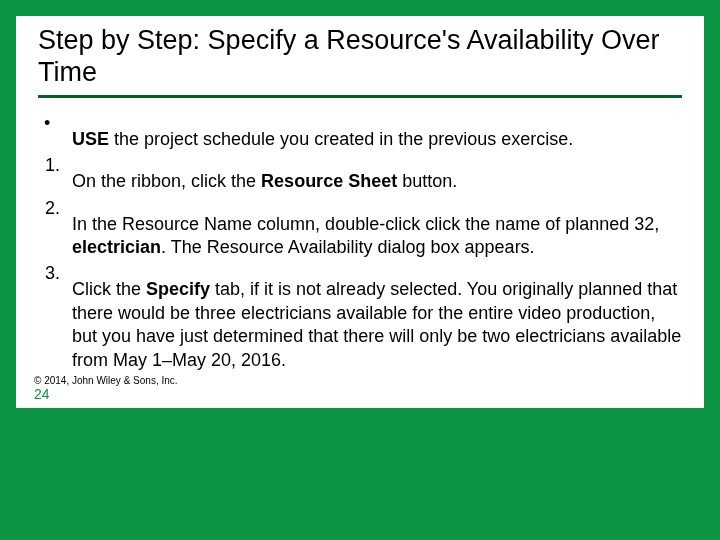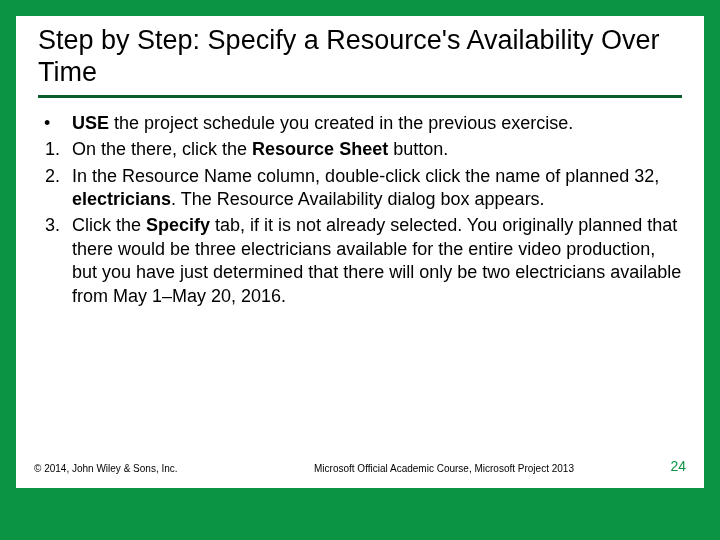--- a/index.html
+++ b/index.html
@@ -8,21 +8,21 @@
   height: 540px;
   background: #0a9444;
   font-family: Arial, Helvetica, sans-serif;
   overflow: hidden;
 }
 .slide-frame {
   position: absolute;
   top: 16px;
   left: 16px;
   width: 688px;
-  height: 472px;
+  height: 392px;
   background: #ffffff;
   display: flex;
   flex-direction: column;
 }
 .title-block {
   padding: 8px 22px 0 22px;
 }
 .slide-title {
   font-size: 27px;
   font-weight: 400;
@@ -51,29 +51,31 @@
   text-align: left;
   padding-left: 6px;
 }
 .bullet-marker.num {
   text-align: right;
   padding-right: 12px;
   padding-left: 0;
 }
 .bullet-text {
   flex: 1;
+  margin-top: 16px;
 }
 .bold { font-weight: bold; }
 .footer {
   display: flex;
-  align-items: flex-end;
+  align-items: flex-start;
   justify-content: space-between;
   padding: 0 18px 14px 18px;
   font-size: 10px;
   color: #000;
+  flex-direction: column;
 }
 .footer-center {
   flex: 1;
   text-align: center;
   padding-left: 40px;
 }
 .footer-right {
   color: #0a9444;
   font-size: 14px;
 }
@@ -93,39 +95,38 @@
     <div class="bullet-row">
       <div class="bullet-marker">•</div>
       <div class="bullet-text">
         <span class="bold">USE</span><span> the project schedule you created in the previous exercise.</span>
       </div>
     </div>
 
     <div class="bullet-row">
       <div class="bullet-marker num">1.</div>
       <div class="bullet-text">
-        <span>On the there, click the </span><span class="bold">Resource Sheet</span><span> button.</span>
+        <span>On the ribbon, click the </span><span class="bold">Resource Sheet</span><span> button.</span>
       </div>
     </div>
 
     <div class="bullet-row">
       <div class="bullet-marker num">2.</div>
       <div class="bullet-text">
-        <span>In the Resource Name column, double-click click the name of planned 32, </span><span class="bold">electricians</span><span>. The Resource Availability dialog box appears.</span>
+        <span>In the Resource Name column, double-click click the name of planned 32, </span><span class="bold">electrician</span><span>. The Resource Availability dialog box appears.</span>
       </div>
     </div>
 
     <div class="bullet-row">
       <div class="bullet-marker num">3.</div>
       <div class="bullet-text">
         <span>Click the </span><span class="bold">Specify</span><span> tab, if it is not already selected. You originally planned that there would be three electricians available for the entire video production, but you have just determined that there will only be two electricians available from May 1–May 20, 2016.</span>
       </div>
     </div>
 
   </div>
 
   <div class="footer">
     <div>© 2014, John Wiley &amp; Sons, Inc.</div>
-    <div class="footer-center">Microsoft Official Academic Course, Microsoft Project 2013</div>
     <div class="footer-right">24</div>
   </div>
 
 </div>
 
 </body></html>

